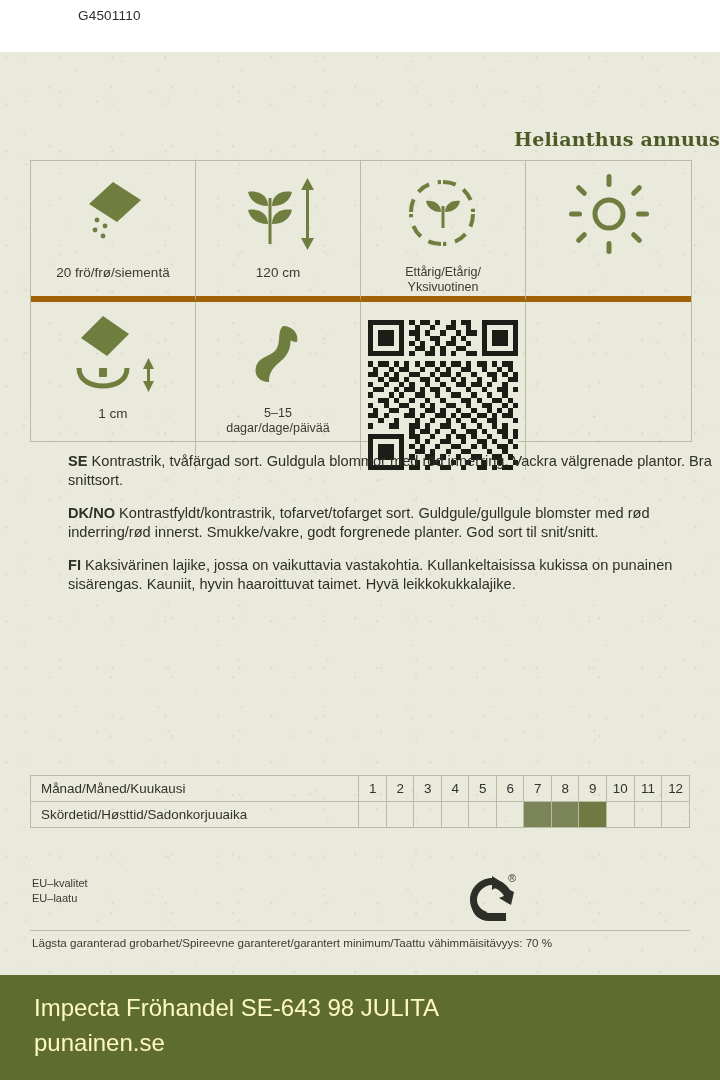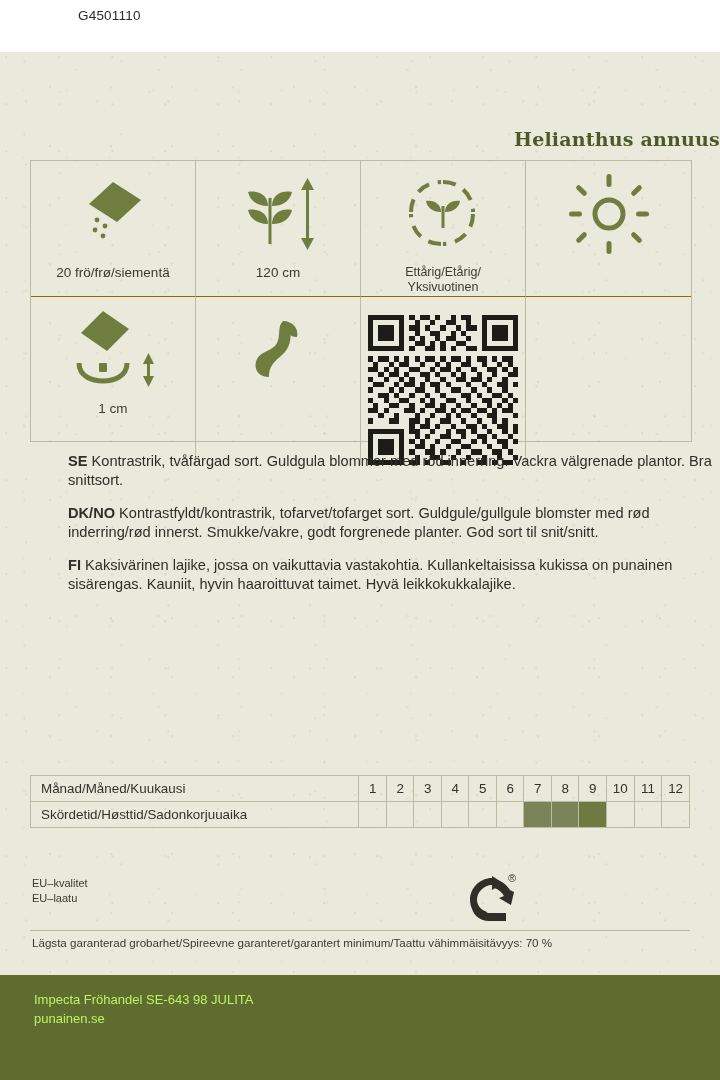--- a/index.html
+++ b/index.html
@@ -37,21 +37,21 @@
     font-family:"DejaVu Serif", serif;
     font-weight:bold;font-size:19px;color:#4c5a25;letter-spacing:.2px;
   }
   
   .grid{
     position:absolute;left:30px;top:160px;width:660px;height:280px;
     border:1px solid #b9bca2;
     display:grid;grid-template-columns:1fr 1fr 1fr 1fr;grid-template-rows:1fr 1fr;
   }
   .cell{
-    border-right:1px solid #b9bca2;border-bottom:1px solid #a16207;
+    border-right:1px solid #b9bca2;border-bottom:6px solid #a16207;
     position:relative;display:flex;flex-direction:column;align-items:center;justify-content:flex-start;
     padding-top:14px;box-sizing:border-box;
   }
   .cell:nth-child(4n){border-right:none;}
   .cell:nth-child(n+5){border-bottom:none;}
   .cell .glyph{height:78px;display:flex;align-items:center;justify-content:center;}
   .cell .cap{
     font-size:13.5px;color:#3a3a32;text-align:center;line-height:1.22;margin-top:12px;
   }
   .cell .cap.small{font-size:12.5px;}
@@ -92,21 +92,21 @@
     position:absolute;left:32px;top:936px;font-size:11.6px;color:#3a3a32;
   }
   .rule{
     position:absolute;left:30px;top:930px;width:660px;height:1px;background:#b9bca2;
   }
   
   .footer{
     position:absolute;left:0;top:975px;width:720px;height:105px;background:#5e6c2f;
   }
   .footer .ftext{
-    position:absolute;left:34px;top:16px;color:#bef264;font-size:13px;line-height:1.45;
+    position:absolute;left:34px;top:16px;color:#fef9c3;font-size:24px;line-height:1.45;
   }
 </style>
 </head>
 <body>
 
 <div class="paper-noise"></div>
 
 <div class="top-white"></div>
 <div class="code">G4501110</div>
 
@@ -202,20 +202,21 @@
 
   <div class="cell">
     <div class="glyph">
       <svg width="78" height="74" viewBox="0 0 78 74">
         <g class="green">
           <path d="M30 64 C18 64 14 54 18 46 C22 38 34 38 38 30 C42 22 38 14 44 8 C52 14 54 26 48 36 C42 46 30 48 30 64 Z"></path>
           <path d="M44 8 C54 8 60 16 58 24 C50 24 44 18 44 8 Z"></path>
         </g>
       </svg>
     </div>
+    <div class="cap small">5–15<br>dagar/dage/päivää</div>
   </div>
 
   <div class="cell">
     <div class="glyph" style="height:auto;">
       <svg class="qr" viewBox="0 0 29 29" shape-rendering="crispEdges">
         <rect width="29" height="29" fill="#e9e9dc"></rect>
         <g fill="#1d1d18">
           <rect x="0" y="0" width="7" height="1"></rect>
             <rect x="0" y="6" width="7" height="1"></rect>
           <rect x="0" y="0" width="1" height="7"></rect>

